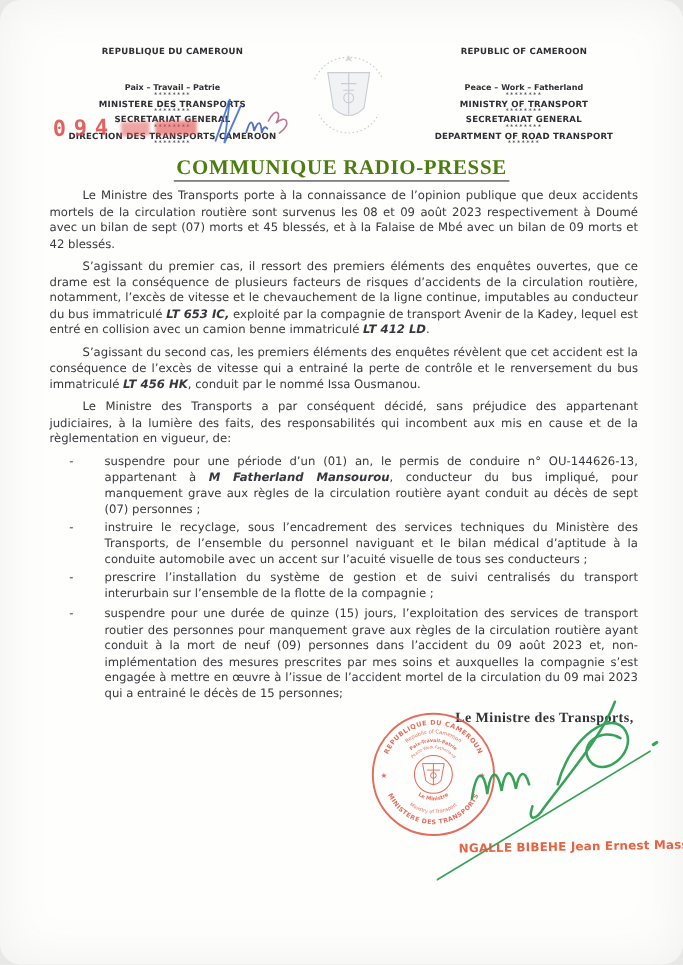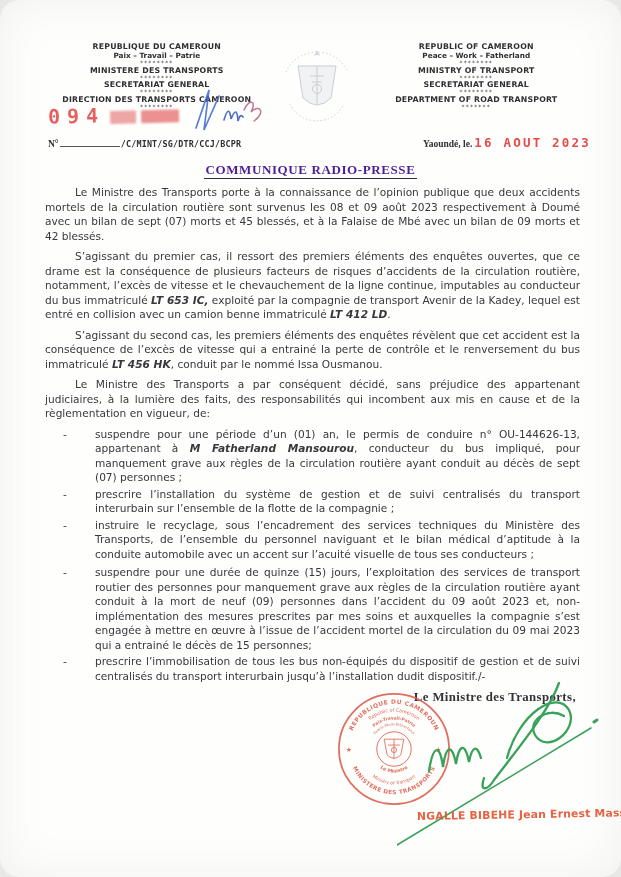--- a/index.html
+++ b/index.html
@@ -7,21 +7,21 @@
     position:relative;width:621px;height:877px;margin:0 auto;background:#fefefd;
     font-family:"DejaVu Sans",sans-serif;color:#37373d;overflow:hidden;
     box-shadow:inset 0 0 46px rgba(120,120,115,.10);
     border-radius:19px;
   }
   
   .header{display:flex;justify-content:space-between;align-items:flex-start;padding:42px 28px 0 40px;}
   .hblock{width:252px;text-align:center;}
   .hl{display:block;}
   .hl.main{font-size:7.8px;font-weight:bold;line-height:9px;letter-spacing:.2px;color:#2e2e33;}
-  .hl.motto{font-size:7.3px;font-weight:bold;line-height:9px;color:#2e2e33;}
+  .hl.motto{font-size:7.3px;font-weight:bold;line-height:9px;color:#2e2e33;margin-top:24px;}
   .hl.stars{font-size:6px;line-height:5.5px;letter-spacing:1.2px;color:#3a3a40;}
   .emblem-slot{width:92px;display:flex;justify-content:center;}
   
   .ref-row{display:flex;justify-content:space-between;align-items:baseline;padding:7px 30px 0 48px;}
   .ref-left{font-family:"Liberation Serif",serif;font-weight:bold;font-size:9.5px;color:#2e2e33;}
   .ref-underline{display:inline-block;width:60px;border-bottom:1px solid #55555a;height:8px;margin:0 1px;}
   .ref-code{font-family:"DejaVu Sans Mono",monospace;font-weight:bold;font-size:8.4px;letter-spacing:.2px;color:#2e2e33;}
   .ref-right{font-family:"Liberation Serif",serif;font-weight:bold;font-size:9.5px;color:#2e2e33;}
   .date-stamp{font-family:"DejaVu Sans Mono",monospace;font-weight:bold;font-size:12.5px;
     color:#e23d3d;letter-spacing:2.2px;margin-left:2px;opacity:.92;}
@@ -29,22 +29,22 @@
   .number-stamp{position:absolute;left:48px;top:103px;transform:rotate(-1.5deg);white-space:nowrap;}
   .number-stamp .digits{font-family:"DejaVu Sans Mono",monospace;font-weight:bold;font-size:20px;
     letter-spacing:7px;color:#e34b4b;opacity:.88;}
   .blurb{display:inline-block;height:13px;background:#e05050;opacity:.5;filter:blur(1.3px);
     vertical-align:middle;margin-left:5px;border-radius:1px;}
   .blurb.a{width:26px;}
   .blurb.b{width:38px;opacity:.62;}
   .ink{position:absolute;pointer-events:none;}
   
   .title-wrap{text-align:center;margin-top:9px;}
-  .title{font-family:"Liberation Serif",serif;font-weight:bold;font-size:13px;letter-spacing:.6px;
-    color:#4c1d95;border-bottom:1.6px solid #2f2f36;padding:0 2px 1px;}
+  .title{font-family:"Liberation Serif",serif;font-weight:bold;font-size:19px;letter-spacing:.6px;
+    color:#4d7c0f;border-bottom:1.6px solid #2f2f36;padding:0 2px 1px;}
   
   .content{padding:7px 41px 0 45px;font-size:10.6px;line-height:1.37;text-align:justify;}
   .content p{margin:0 0 6px 0;}
   .content p.indent{text-indent:30px;}
   .content h3{font-size:11px;margin:5px 0 4px 0;color:#2f2f36;text-align:left;}
   .content ul{list-style:none;margin:0 0 4px 0;padding:0;}
   .content li{position:relative;padding-left:50px;margin:0 0 2px 0;}
   .content li::before{content:"-";position:absolute;left:18px;top:0;}
   b{font-weight:bold;font-style:italic;}
   
@@ -94,28 +94,20 @@
       <span class="hl stars">********</span>
       <span class="hl main">MINISTRY OF TRANSPORT</span>
       <span class="hl stars">********</span>
       <span class="hl main">SECRETARIAT GENERAL</span>
       <span class="hl stars">********</span>
       <span class="hl main">DEPARTMENT OF ROAD TRANSPORT</span>
       <span class="hl stars">*******</span>
     </div>
   </div>
 
-  <div class="ref-row">
-    <div class="ref-left">
-      <span>N°</span><span class="ref-underline"></span><span class="ref-code">/C/MINT/SG/DTR/CCJ/BCPR</span>
-    </div>
-    <div class="ref-right">
-      <span>Yaoundé, le.</span><span class="date-stamp">16 AOUT 2023</span>
-    </div>
-  </div>
 
   <div class="number-stamp">
     <span class="digits">094</span><span class="blurb a"></span><span class="blurb b"></span>
   </div>
 
   <svg class="ink" style="left:188px;top:84px;" width="74" height="54" viewBox="0 0 74 54">
     <g fill="none" stroke-linecap="round">
       <path d="M 8,44 L 21,6 L 16,46 L 31,12" stroke="#3b66cc" stroke-width="1.7" opacity=".85"></path>
       <path d="M 36,36 q 5,-17 7,-1 q 6,-15 7,2 q 2,-8 5,-4" stroke="#3557b8" stroke-width="1.7" opacity=".85"></path>
       <path d="M 56,26 c 6,-13 13,-8 7,2 c 9,-9 15,1 3,9" stroke="#b05578" stroke-width="1.5" opacity=".8"></path>
@@ -130,27 +122,26 @@
     <p class="para indent">Le Ministre des Transports porte à la connaissance de l’opinion publique que deux accidents mortels de la circulation routière sont survenus les 08 et 09 août 2023 respectivement à Doumé avec un bilan de sept (07) morts et 45 blessés, et à la Falaise de Mbé avec un bilan de 09 morts et 42 blessés.</p>
 
     <p class="para indent"><span>S’agissant du premier cas, il ressort des premiers éléments des enquêtes ouvertes, que ce drame est la conséquence de plusieurs facteurs de risques d’accidents de la circulation routière, notamment, l’excès de vitesse et le chevauchement de la ligne continue, imputables au conducteur du bus immatriculé </span><b>LT 653 IC,</b><span> exploité par la compagnie de transport Avenir de la Kadey, lequel est entré en collision avec un camion benne immatriculé </span><b>LT 412 LD</b><span>.</span></p>
 
     <p class="para indent"><span>S’agissant du second cas, les premiers éléments des enquêtes révèlent que cet accident est la conséquence de l’excès de vitesse qui a entrainé la perte de contrôle et le renversement du bus immatriculé </span><b>LT 456 HK</b><span>, conduit par le nommé Issa Ousmanou.</span></p>
 
     <p class="para indent">Le Ministre des Transports a par conséquent décidé, sans préjudice des appartenant judiciaires, à la lumière des faits, des responsabilités qui incombent aux mis en cause et de la règlementation en vigueur, de:</p>
 
     <ul>
       <li><span>suspendre pour une période d’un (01) an, le permis de conduire n° OU-144626-13, appartenant à </span><b>M Fatherland Mansourou</b><span>, conducteur du bus impliqué, pour manquement grave aux règles de la circulation routière ayant conduit au décès de sept (07) personnes ;</span></li>
+      <li>instruire le recyclage, sous l’encadrement des services techniques du Ministère des Transports, de l’ensemble du personnel naviguant et le bilan médical d’aptitude à la conduite automobile avec un accent sur l’acuité visuelle de tous ses conducteurs ;</li>
       <li>prescrire l’installation du système de gestion et de suivi centralisés du transport interurbain sur l’ensemble de la flotte de la compagnie ;</li>
-      <li>instruire le recyclage, sous l’encadrement des services techniques du Ministère des Transports, de l’ensemble du personnel naviguant et le bilan médical d’aptitude à la conduite automobile avec un accent sur l’acuité visuelle de tous ses conducteurs ;</li>
     </ul>
 
     <ul>
       <li>suspendre pour une durée de quinze (15) jours, l’exploitation des services de transport routier des personnes pour manquement grave aux règles de la circulation routière ayant conduit à la mort de neuf (09) personnes dans l’accident du 09 août 2023 et, non-implémentation des mesures prescrites par mes soins et auxquelles la compagnie s’est engagée à mettre en œuvre à l’issue de l’accident mortel de la circulation du 09 mai 2023 qui a entrainé le décès de 15 personnes;</li>
-      <li>prescrire l’immobilisation de tous les bus non-équipés du dispositif de gestion et de suivi centralisés du transport interurbain jusqu’à l’installation dudit dispositif./-</li>
     </ul>
 
     <div class="sig-block">
       <div class="sig-title">Le Ministre des Transports,</div>
 
       <svg class="round-stamp" width="118" height="118" viewBox="0 0 120 120">
         <defs>
           <path id="arcTop1" d="M 14,60 A 46,46 0 0 1 106,60"></path>
           <path id="arcTop2" d="M 22,60 A 38,38 0 0 1 98,60"></path>
           <path id="arcTop3" d="M 30,60 A 30,30 0 0 1 90,60"></path>

